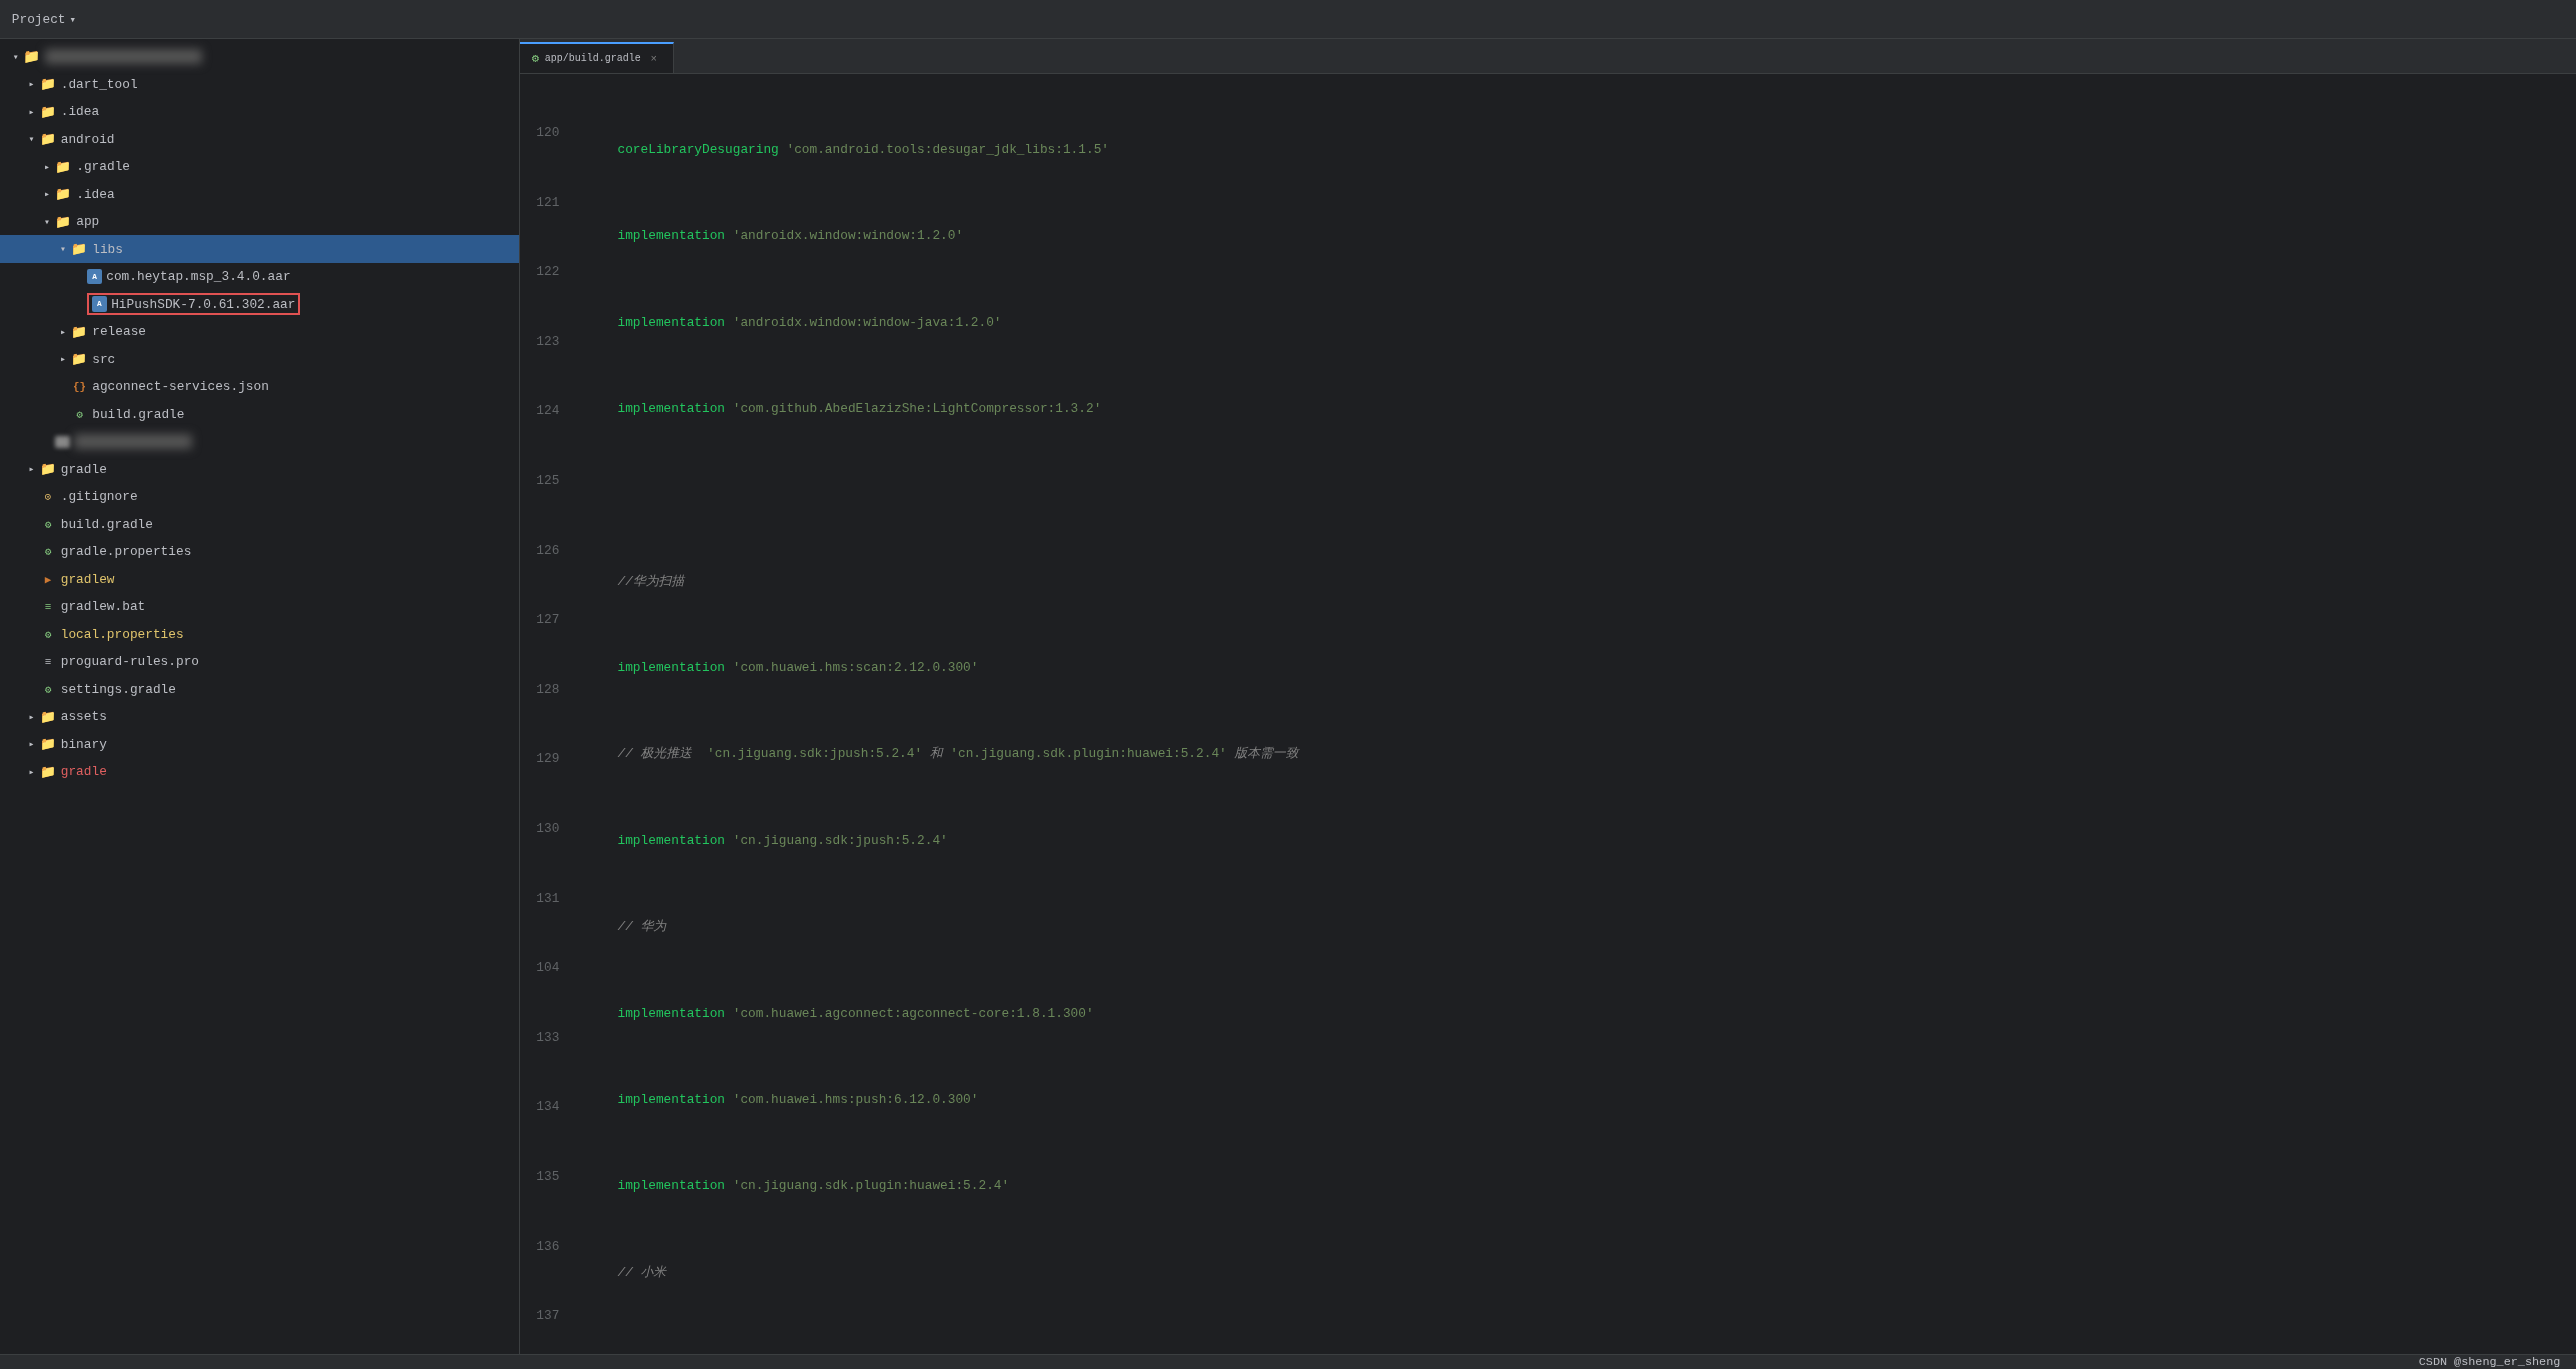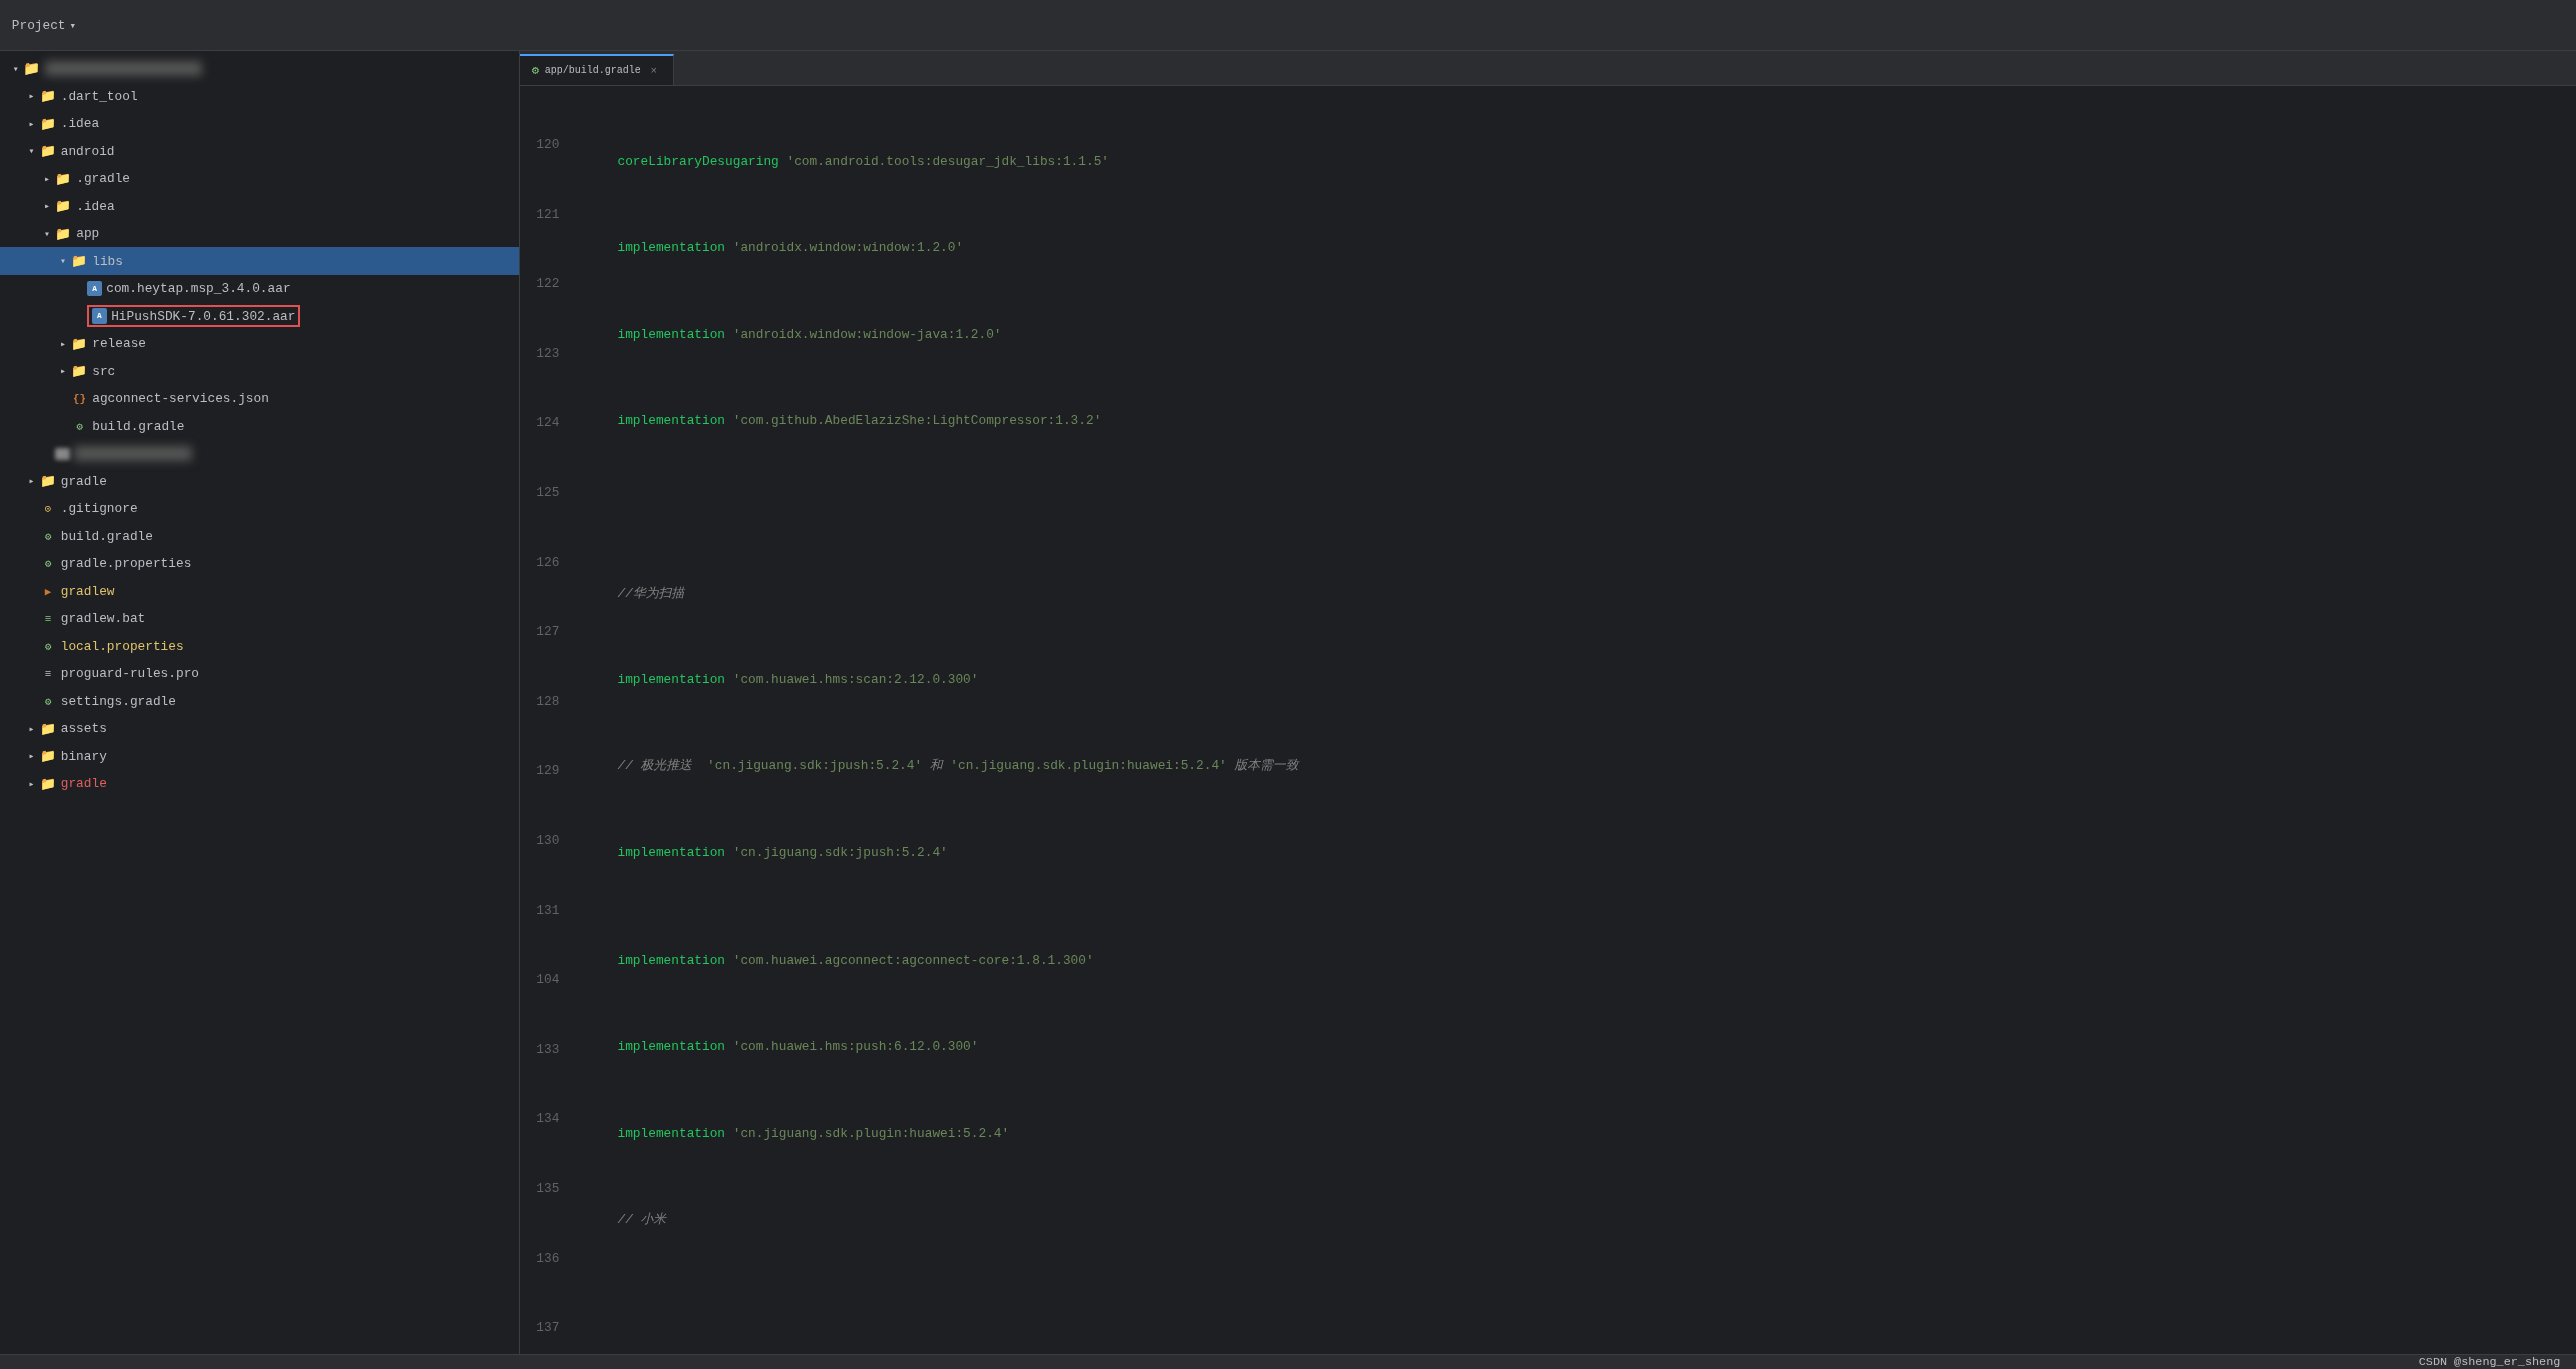--- a/index.html
+++ b/index.html
@@ -10,21 +10,21 @@
       font-size: 12.8px;
       width: 2576px;
       height: 1369px;
       overflow: hidden;
       display: flex;
       flex-direction: column;
     }
 
     
     .top-bar {
-      height: 51px;
+      height: 39px;
       background: #2b2d30;
       display: flex;
       align-items: center;
       padding: 0 11.8px;
       border-bottom: 1px solid #3c3f41;
       flex-shrink: 0;
     }
     .top-bar-title {
       color: #bcbec4;
       font-size: 12.8px;
@@ -495,20 +495,23 @@
         </div>
         
         <div class="code-line">
           <span class="comment">    // 极光推送  </span><span class="str-single">'cn.jiguang.sdk:jpush:5.2.4'</span><span class="comment"> 和 </span><span class="str-single">'cn.jiguang.sdk.plugin:huawei:5.2.4'</span><span class="comment"> 版本需一致</span>
         </div>
         
         <div class="code-line">
           <span class="plain">    implementation </span><span class="str-single">'cn.jiguang.sdk:jpush:5.2.4'</span>
         </div>
         
+        <div class="code-line">
+          <span class="comment">    // 华为</span>
+        </div>
         
         <div class="code-line">
           <span class="plain">    implementation </span><span class="str-single">'com.huawei.agconnect:agconnect-core:1.8.1.300'</span>
         </div>
         
         <div class="code-line">
           <span class="plain">    implementation </span><span class="str-single">'com.huawei.hms:push:6.12.0.300'</span>
         </div>
         
         <div class="code-line">

